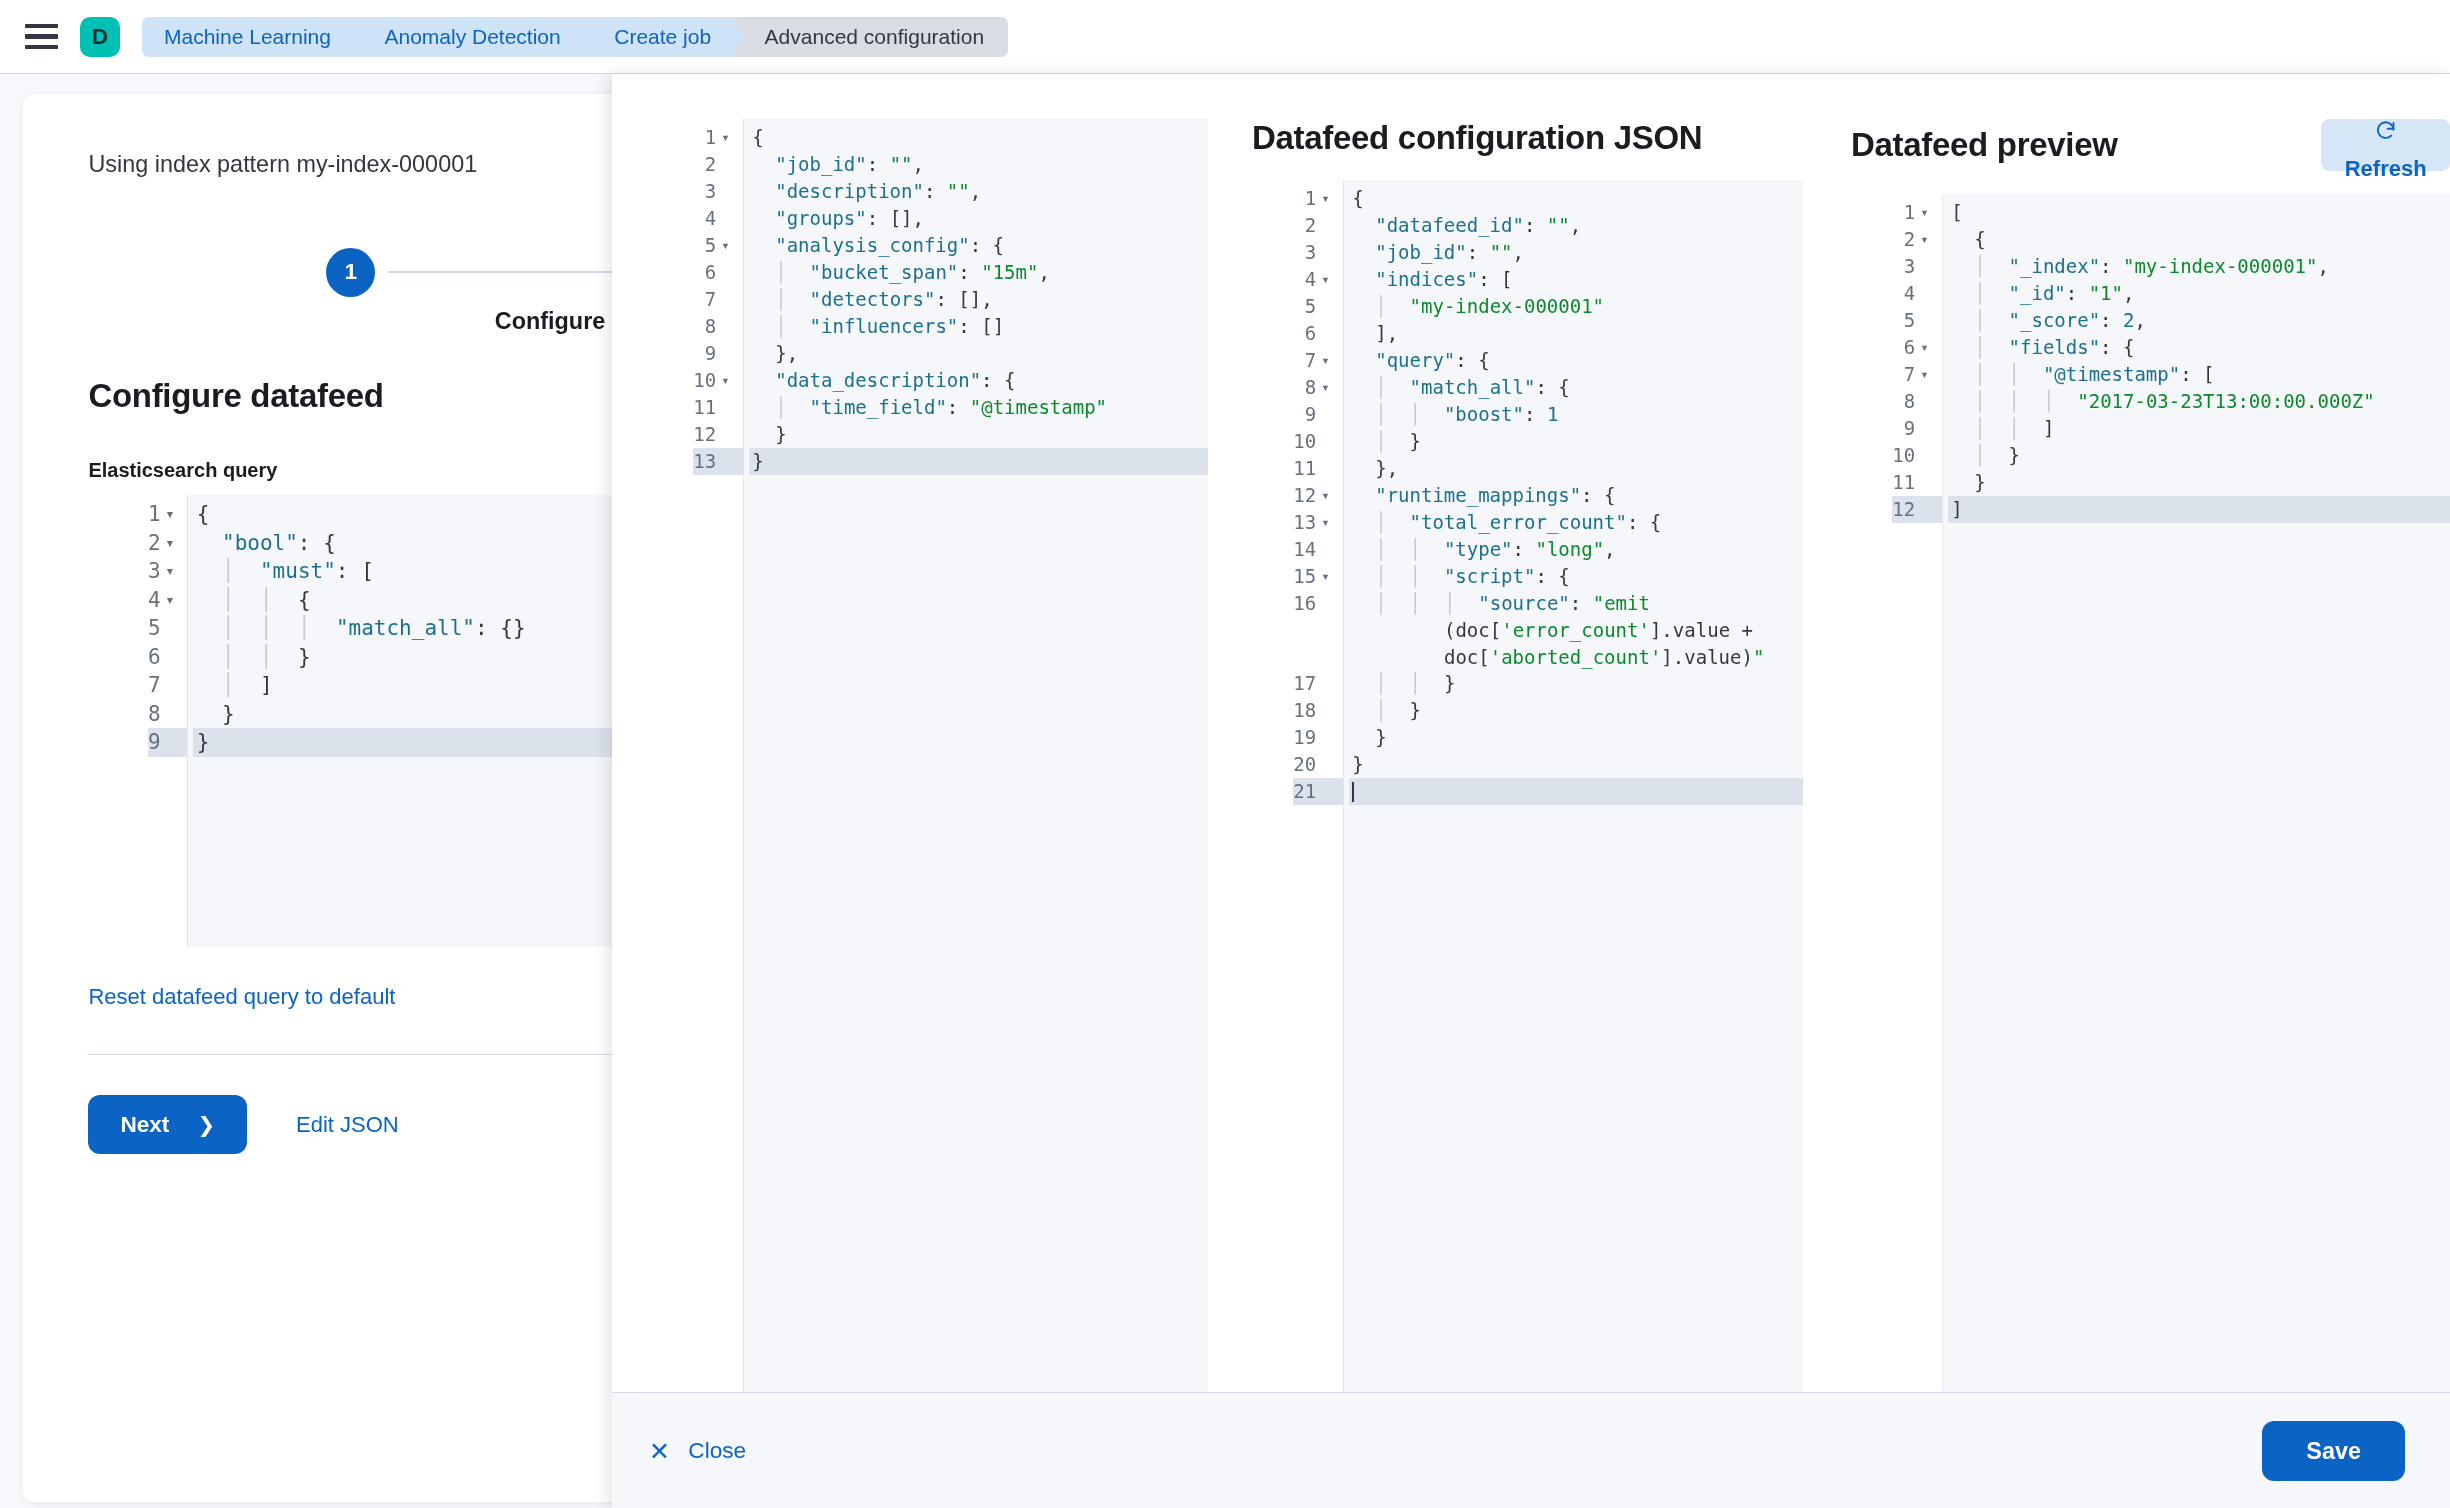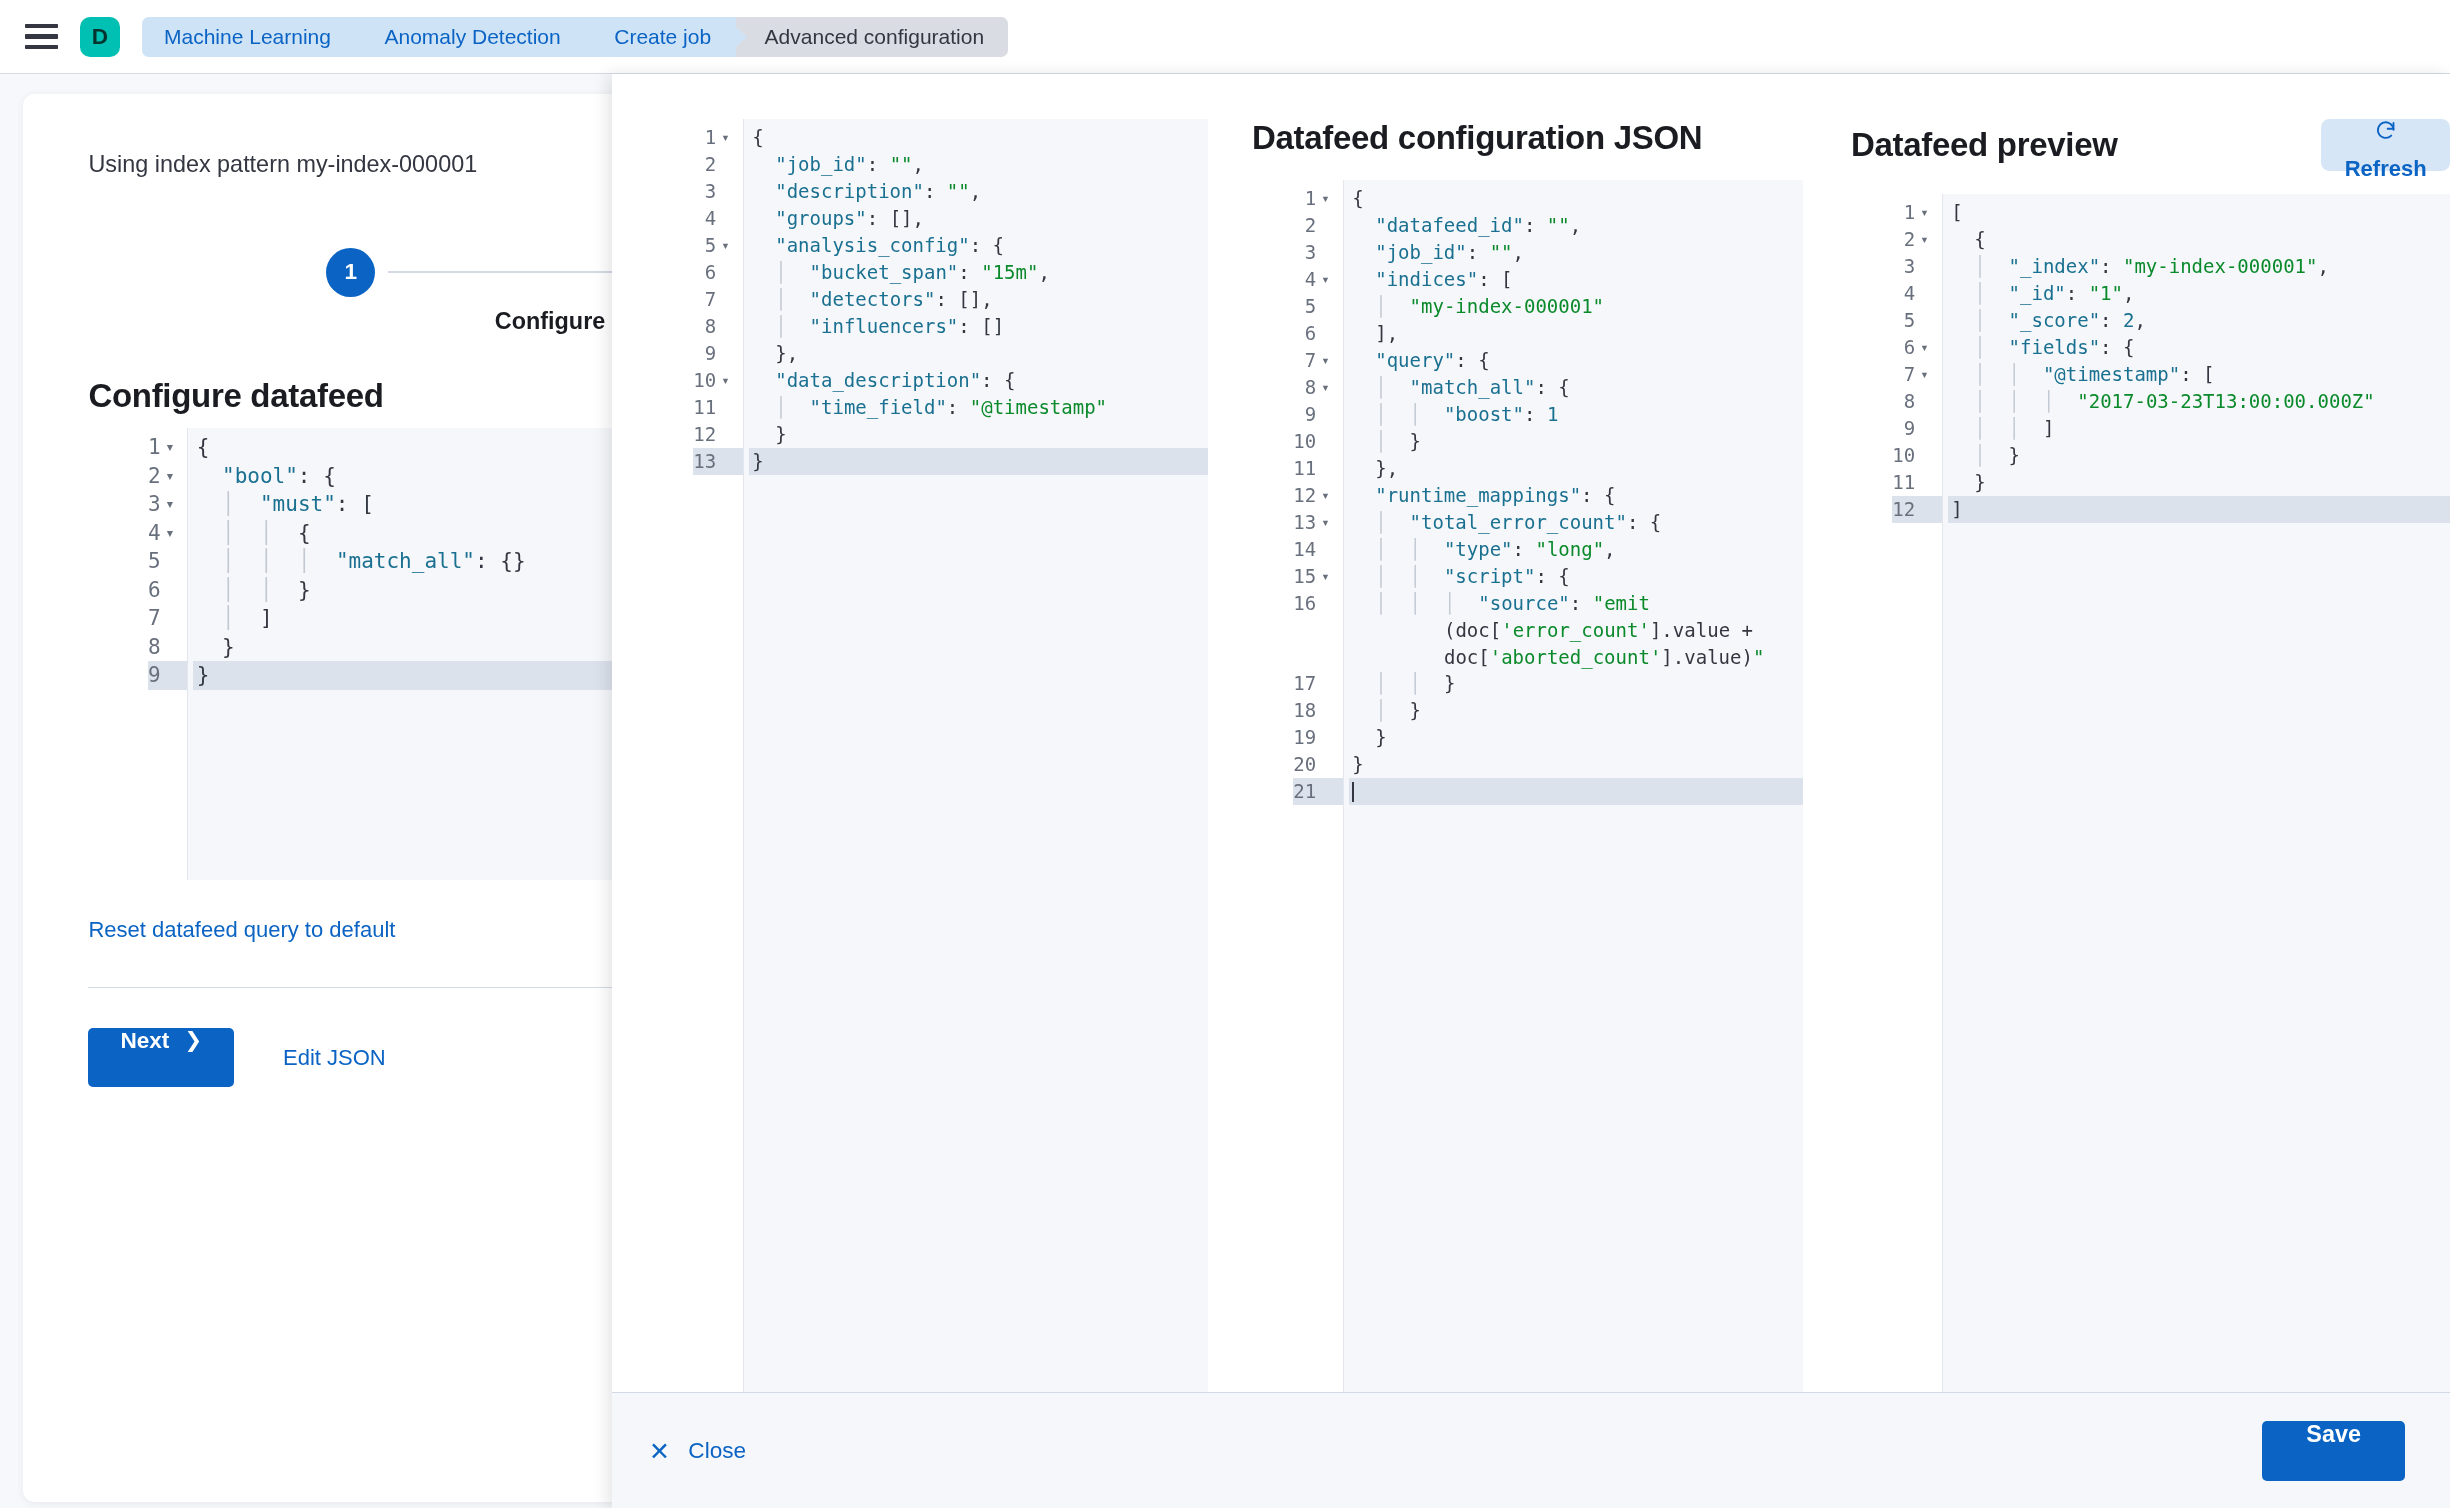--- a/index.html
+++ b/index.html
@@ -103,23 +103,23 @@
   #query-editor .codeline { height: 28.5px; font-size: 21px; line-height: 28.5px; }
   #query-editor .codearea { padding-left: 5px; }
 
   .link-btn { color: #0b64c4; font-size: 22px; cursor: pointer; }
   #reset-link { margin-top: 37px; display: inline-block; }
 
   .divider { margin-top: 44px; border-top: 0.8px solid #d3dae6; width: 1025px; }
 
   .btn-row { margin-top: 40px; display: flex; align-items: center; gap: 49px; }
   .btn-primary {
-    background: #0b64c4; color: #fff; border: none; border-radius: 5px;
+    background: #0b64c4; color: #fff; border: none; border-radius: 12px;
     font-size: 22.6px; font-weight: 600; padding: 0 32px; height: 59px;
-    display: inline-flex; align-items: flex-start; gap: 15px; cursor: pointer;
+    display: inline-flex; align-items: center; gap: 28px; cursor: pointer;
     font-family: "Liberation Sans", sans-serif;
   }
   .chev { font-size: 21px; font-weight: 400; }
 
   
   #flyout {
     position: absolute; left: 612px; top: 74px; width: 1838px; height: 1435px;
     background: #ffffff; box-shadow: -5px 0 15px rgba(0,0,0,0.10);
     display: flex; flex-direction: column;
   }
@@ -211,20 +211,21 @@
     <div class="page-sub">Using index pattern my-index-000001</div>
 
     <div class="stepper">
       <div class="step-line"></div>
       <div class="step-circle">1</div>
       <div class="step-label">Configure datafeed</div>
     </div>
 
     <div class="section-title">Configure datafeed</div>
 
+    <div class="field-label">Elasticsearch query</div>
 
     <div id="query-editor" class="editor">
       <div class="gutter">
           <div class="ln" style="height: 28.5px; align-items: flex-start;">
             <span style="line-height:28.5px">1</span>
             <span class="fold" style="line-height:28.5px">▾</span>
           </div>
           <div class="ln" style="height: 28.5px; align-items: flex-start;">
             <span style="line-height:28.5px">2</span>
             <span class="fold" style="line-height:28.5px">▾</span>

